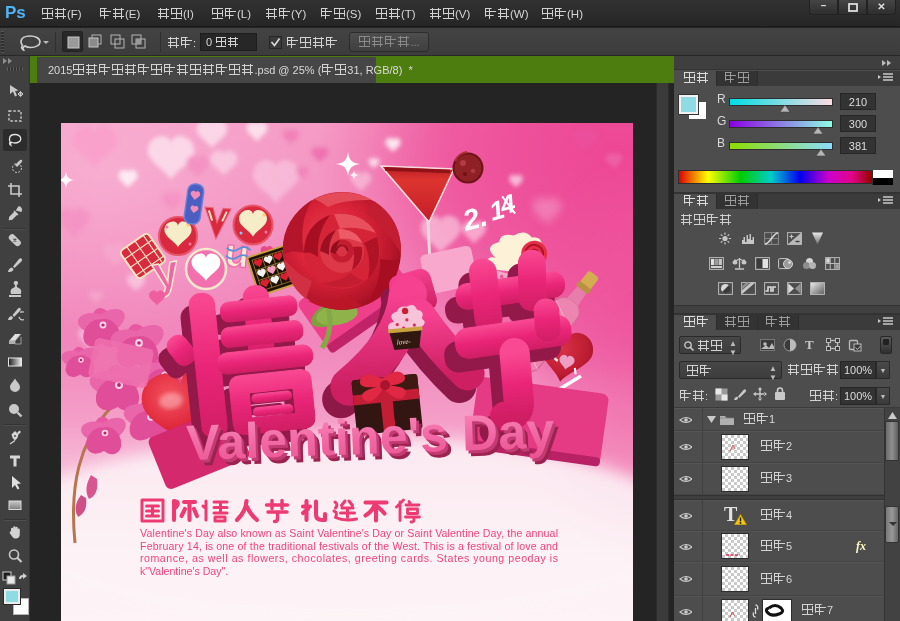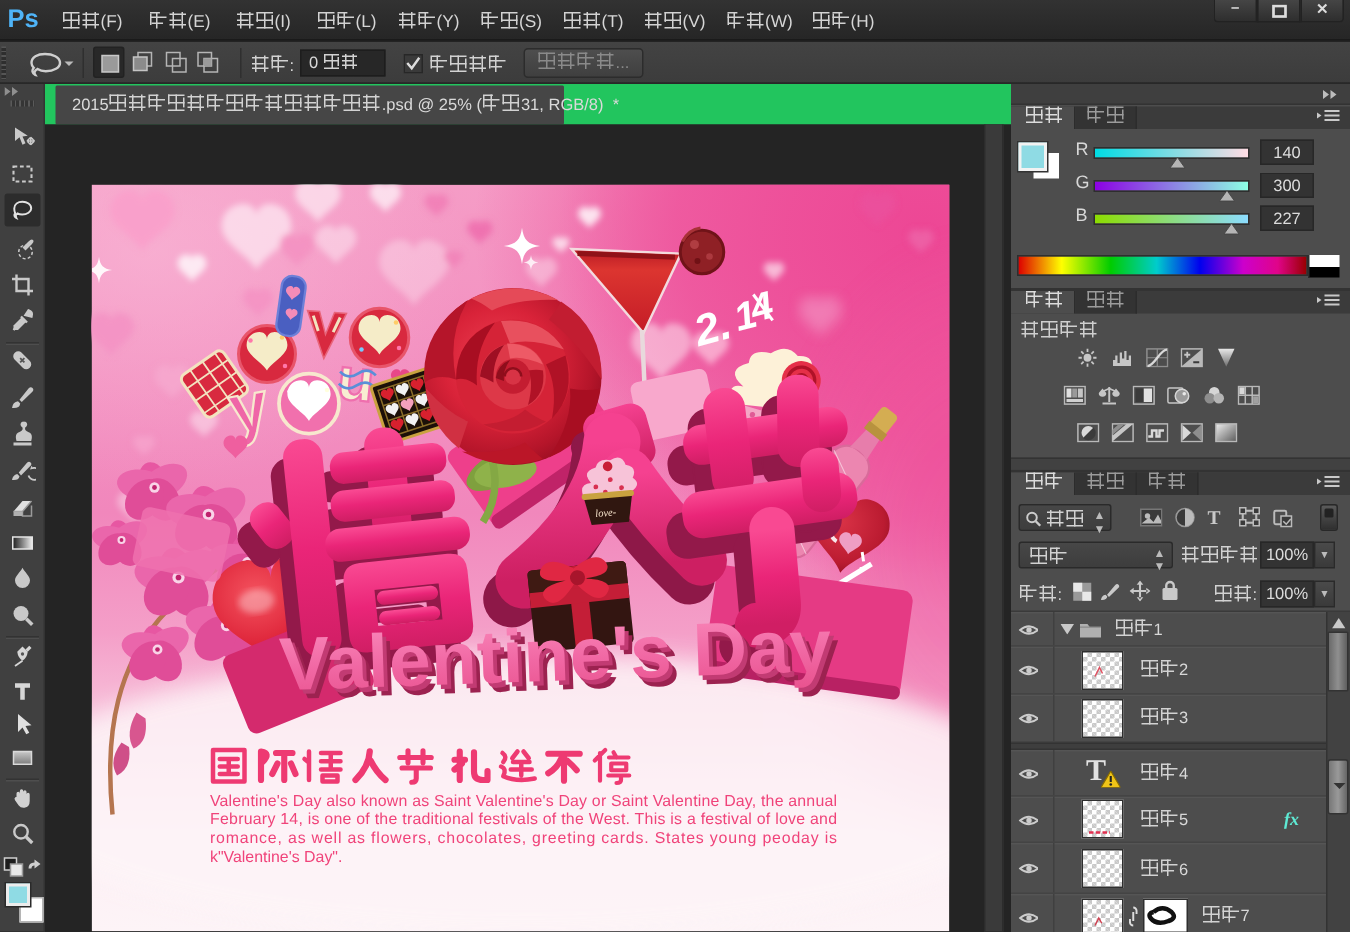--- a/index.html
+++ b/index.html
@@ -40,21 +40,21 @@
 .selbtn{position:absolute;top:3px;width:21px;height:21px;border-radius:2px}
 .selbtn.on{background:#282828;border:1px solid #222}
 .featherbox{position:absolute;top:5px;width:57px;height:18px;background:#272727;border:1px solid #1d1d1d;color:#d8d8d8;font-size:11px;line-height:17px;padding-left:5px}
 .refinebtn{position:absolute;top:4px;width:80px;height:20px;background:linear-gradient(#4e4e4e,#3f3f3f);border:1px solid #2c2c2c;border-radius:3px;color:#8a8a8a;font-size:11px;text-align:center;line-height:18px}
 
 #toolbar{left:0;top:56px;width:30px;height:565px;background:#404040;border-right:1px solid #333}
 .tool{position:absolute;left:3px;width:24px;height:22px;display:flex;align-items:center;justify-content:center}
 .tool.sel{background:#2c2c2c;border-radius:2px}
 .tsep{position:absolute;left:4px;width:22px;height:1px;background:#333;box-shadow:0 1px 0 #4e4e4e}
 
-#tabbar{left:30px;top:56px;width:644px;height:27px;background:#22c55e}
+#tabbar{left:30px;top:56px;width:644px;height:27px;background:#4d7c0f}
 #doctab{position:absolute;left:7px;top:1px;width:339px;height:26px;background:#464646;border-radius:1px;color:#dadada;font-size:11px;line-height:26px;padding-left:11px;white-space:nowrap}
 #canvas{left:30px;top:83px;width:644px;height:538px;background:#242424}
 #vscroll{position:absolute;left:626px;top:0;width:13px;height:538px;background:#3a3a3a;border-left:1px solid #2c2c2c;border-right:1px solid #2c2c2c}
 
 #rightcol{left:674px;top:56px;width:226px;height:565px;background:#4d4d4d}
 .pheader{position:relative;height:14px;background:#3f3f3f;border-bottom:1px solid #333}
 .ptabs{position:relative;height:15px;background:#3b3b3b;display:flex}
 .ptab{height:15px;padding:0 7px;font-size:11px;line-height:15px;color:#9b9b9b;background:#333;border-right:1px solid #2c2c2c}
 .ptab.on{background:#4d4d4d;color:#dcdcdc}
 .pmenu{position:absolute;right:6px;top:1px;color:#c9c9c9;font-size:10px}
@@ -791,23 +791,23 @@
  <div class="abs" style="left:55px;top:71px;width:104px;height:8px;border:1px solid #2e2e2e;background:linear-gradient(90deg,rgb(140,220,0),rgb(140,220,255))"></div>
  <svg class="abs" style="left:105px;top:34px" width="12" height="8">
           <path d="M6 0 L11 7 L1 7 Z" fill="#b5b5b5" stroke="#444" stroke-width="0.6"></path>
         </svg>
  <svg class="abs" style="left:138px;top:56px" width="12" height="8">
           <path d="M6 0 L11 7 L1 7 Z" fill="#b5b5b5" stroke="#444" stroke-width="0.6"></path>
         </svg>
  <svg class="abs" style="left:141px;top:78px" width="12" height="8">
           <path d="M6 0 L11 7 L1 7 Z" fill="#b5b5b5" stroke="#444" stroke-width="0.6"></path>
         </svg>
- <div class="valbox" style="left:166px;top:22px;width:36px;height:17px;line-height:16px">140</div>
+ <div class="valbox" style="left:166px;top:22px;width:36px;height:17px;line-height:16px">210</div>
  <div class="valbox" style="left:166px;top:44px;width:36px;height:17px;line-height:16px">300</div>
- <div class="valbox" style="left:166px;top:66px;width:36px;height:17px;line-height:16px">227</div>
+ <div class="valbox" style="left:166px;top:66px;width:36px;height:17px;line-height:16px">381</div>
 
  <div class="abs" style="left:4px;top:99px;width:194px;height:14px;border:1px solid #2e2e2e;background:linear-gradient(90deg,#d00 0%,#ff0 15%,#0c0 32%,#0cc 48%,#00e 63%,#c0c 78%,#e00489 90%,#900 100%)"></div>
  <div class="abs" style="left:198px;top:99px;width:21px;height:8px;background:#fff;border-left:1px solid #2e2e2e"></div>
  <div class="abs" style="left:198px;top:107px;width:21px;height:7px;background:#000;border-left:1px solid #2e2e2e"></div>
 </div>
 
 <div class="abs" style="left:0;top:136px;width:226px;height:113px;background:#4d4d4d;border-top:2px solid #333">
  <div class="ptabs">
           <div class="ptab on"> <i class="cj v3" style="--c:#dcdcdc"></i><i class="cj v2" style="--c:#dcdcdc"></i></div>
           <div class="ptab"><i class="cj" style="--c:#9b9b9b"></i><i class="cj v2" style="--c:#9b9b9b"></i></div>
@@ -1103,21 +1103,21 @@
   <div class="lrow" style="top:123px;height:31px">
             <div class="eyecol"></div>
             <svg class="eye" style="top:11px" width="14" height="10">
               <path d="M1 5 Q7 0 13 5 Q7 10 1 5 Z" fill="none" stroke="#ccc" stroke-width="1.2"></path>
               <circle cx="7" cy="5" r="1.8" fill="#ccc"></circle>
             </svg>
     <div class="thumb" style="top:2px"><svg width="28" height="26">
                 <path d="M4 21 h14" stroke="#e03050" stroke-width="1.6" stroke-dasharray="3 1.5"></path>
               </svg></div>
     <span class="lname" style="top:9px"><i class="cj"></i><i class="cj v3"></i>5</span>
-    <span class="abs" style="left:182px;top:8px;color:#5eead4;font-size:12px;font-style:italic;font-family:'Liberation Serif',serif;font-weight:bold">fx</span>
+    <span class="abs" style="left:182px;top:8px;color:#fef9c3;font-size:12px;font-style:italic;font-family:'Liberation Serif',serif;font-weight:bold">fx</span>
           </div>
   <div class="lrow" style="top:154px;height:34px">
             <div class="eyecol"></div>
             <svg class="eye" style="top:12px" width="14" height="10">
               <path d="M1 5 Q7 0 13 5 Q7 10 1 5 Z" fill="none" stroke="#ccc" stroke-width="1.2"></path>
               <circle cx="7" cy="5" r="1.8" fill="#ccc"></circle>
             </svg>
     <div class="thumb" style="top:4px"></div>
     <span class="lname" style="top:11px"><i class="cj"></i><i class="cj v3"></i>6</span>
           </div>

